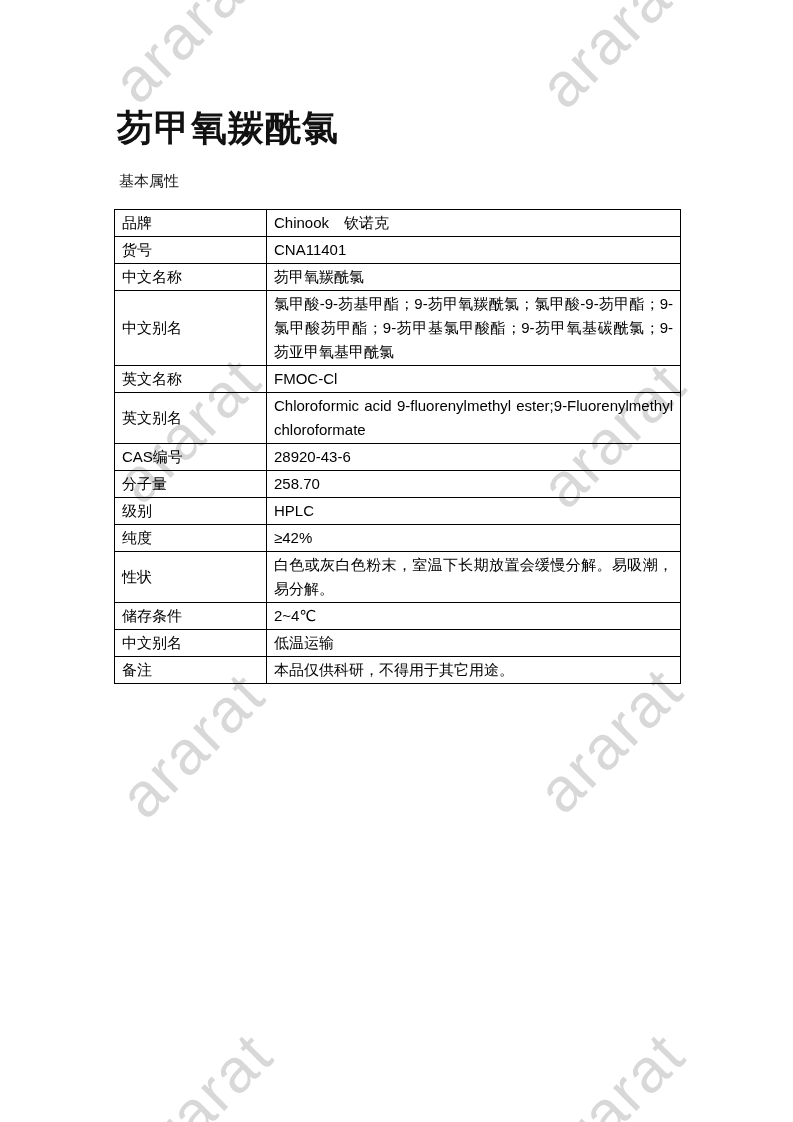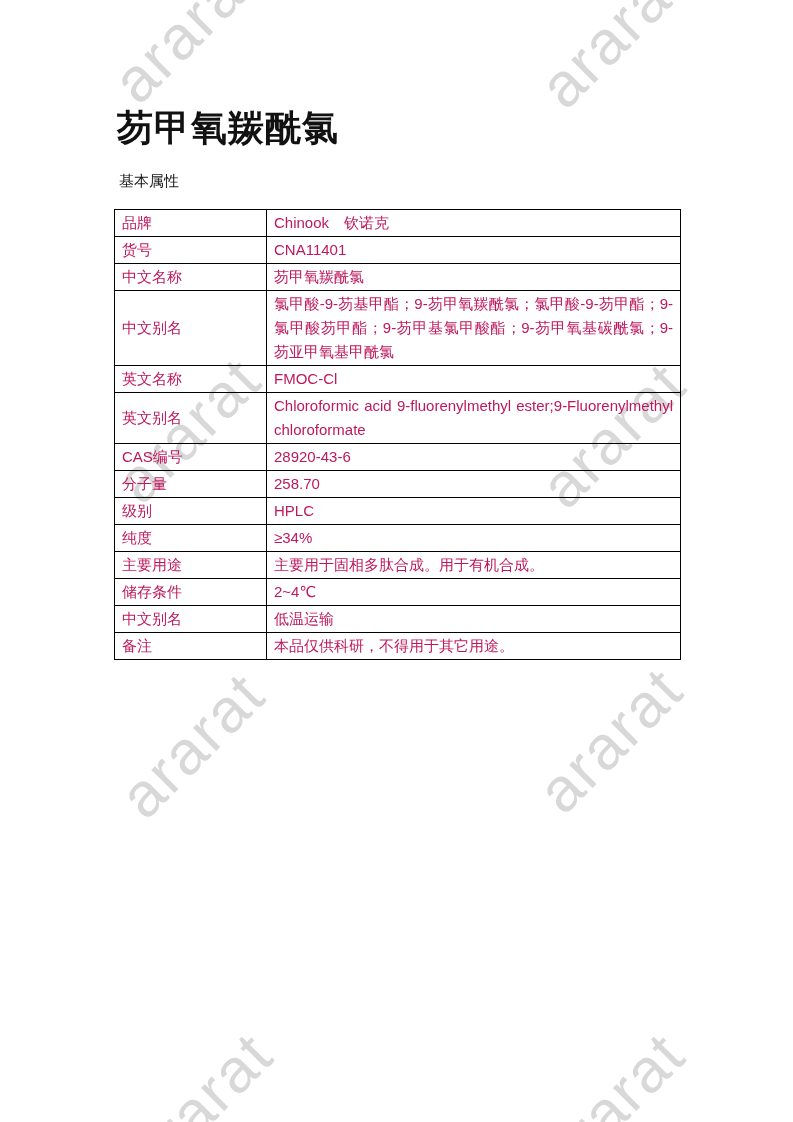--- a/index.html
+++ b/index.html
@@ -49,21 +49,21 @@
     top:209px;
     width:566px;
     border-collapse:collapse;
     table-layout:fixed;
   }
   table.props td{
     border:1px solid #000000;
     font-size:15px;
     line-height:24px;
     padding:1px 7px;
-    color:#be185d;
+    color:#000000;
     vertical-align:middle;
     background:transparent;
     margin-left:33px;
   }
   td.k{width:137px;}
   td.v{width:399px;}
   td.v.justify{text-align:justify;}
   td.v.break-all{word-break:break-all;text-align:justify;}
 </style>
 </head>
@@ -119,25 +119,25 @@
         <tr>
           <td class="k">分子量</td>
           <td class="v">258.70</td>
         </tr>
         <tr>
           <td class="k">级别</td>
           <td class="v">HPLC</td>
         </tr>
         <tr>
           <td class="k">纯度</td>
-          <td class="v">≥34%</td>
+          <td class="v">≥42%</td>
         </tr>
         <tr>
-          <td class="k">主要用途</td>
-          <td class="v">主要用于固相多肽合成。用于有机合成。</td>
+          <td class="k">性状</td>
+          <td class="v justify">白色或灰白色粉末，室温下长期放置会缓慢分解。易吸潮，易分解。</td>
         </tr>
         <tr>
           <td class="k">储存条件</td>
           <td class="v">2~4℃</td>
         </tr>
         <tr>
           <td class="k">中文别名</td>
           <td class="v">低温运输</td>
         </tr>
         <tr>

